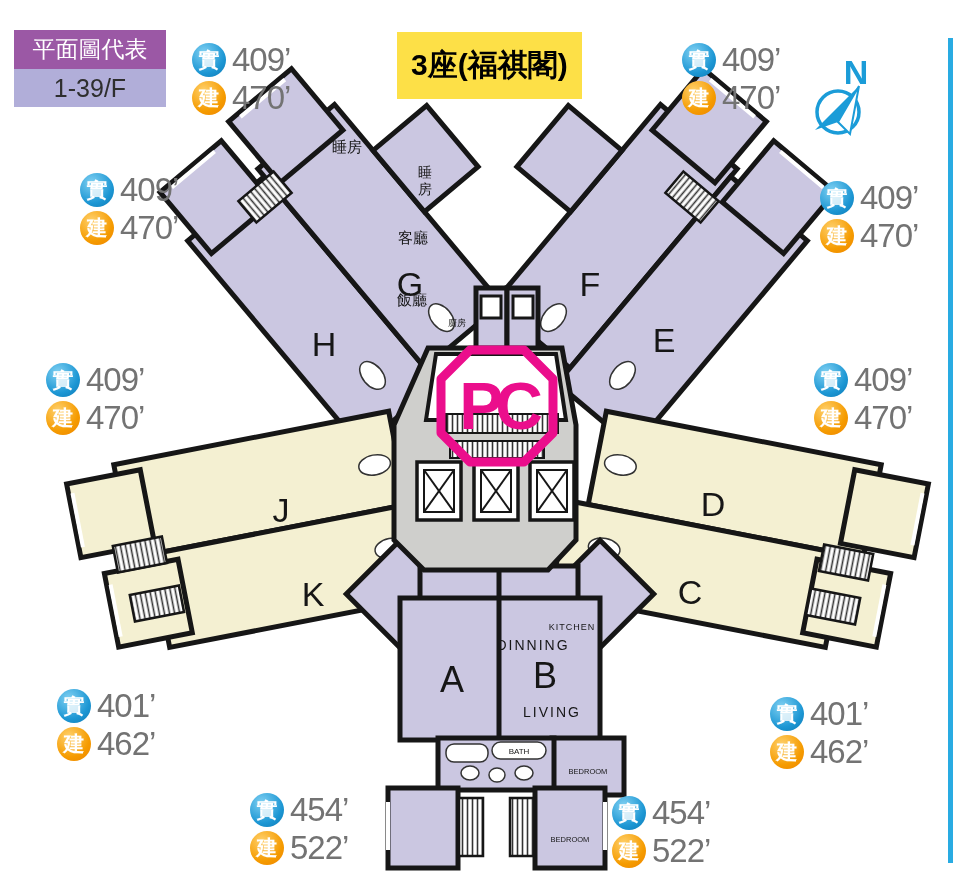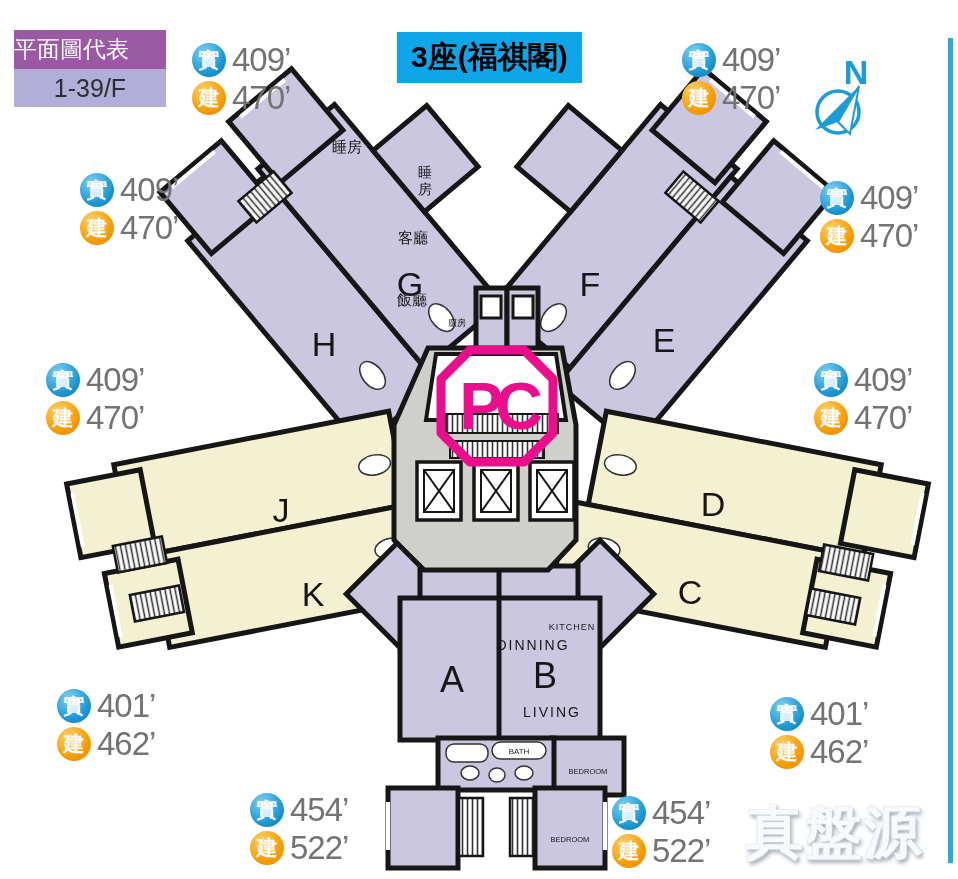--- a/index.html
+++ b/index.html
@@ -2,26 +2,26 @@
 <html><head>
 <meta charset="utf-8">
 <style>
   html,body{margin:0;padding:0;background:#fff;}
   #stage{position:relative;width:958px;height:879px;background:#fff;overflow:hidden;
          font-family:"Liberation Sans","DejaVu Sans",sans-serif;}
   svg text{font-family:"Liberation Sans","DejaVu Sans",sans-serif;}
 
   
   .legend{position:absolute;left:14px;top:30px;width:152px;}
-  .legend-top{background:#9b58a5;color:#fff;font-size:23px;height:39px;line-height:39px;}
+  .legend-top{background:#9b58a5;color:#fff;font-size:23px;height:39px;line-height:39px;text-align:center;}
   .legend-bot{background:#b1aed9;color:#2e2e2e;font-size:25px;height:38px;line-height:38px;text-align:center;}
 
   
-  .block-title{position:absolute;left:397px;top:32px;background:#0ea5e9;color:#000;
-               font-size:30px;font-weight:bold;padding:5px 14px;letter-spacing:0px;}
+  .block-title{position:absolute;left:397px;top:32px;background:#fde047;color:#000;
+               font-size:30px;font-weight:bold;padding:13px 14px;letter-spacing:0px;}
 
   
   .area-label{position:absolute;display:flex;flex-direction:column;gap:3px;}
   .area-row{display:flex;align-items:center;gap:6px;height:35px;}
   .tag-circle{width:34px;height:34px;border-radius:50%;color:#fff;font-size:21px;font-weight:bold;
               display:flex;align-items:center;justify-content:center;flex:0 0 34px;}
   .tag-sale{background:radial-gradient(circle at 35% 28%,#7fd0f2,#1d97d4 62%,#0c78b4);}
   .tag-gross{background:radial-gradient(circle at 35% 28%,#ffd06a,#f59b00 62%,#ee8300);}
   .area-value{font-size:33px;color:#737373;letter-spacing:-1px;white-space:nowrap;}
 
@@ -298,15 +298,14 @@
     <div class="area-row">
         <span class="tag-circle tag-sale">實</span>
         <span class="area-value">454’</span>
       </div>
     <div class="area-row">
         <span class="tag-circle tag-gross">建</span>
         <span class="area-value">522’</span>
       </div>
   </div>
 
-  <div class="watermark">真盤源</div>
   <div class="border-line"></div>
 </div>
 
 </body></html>

